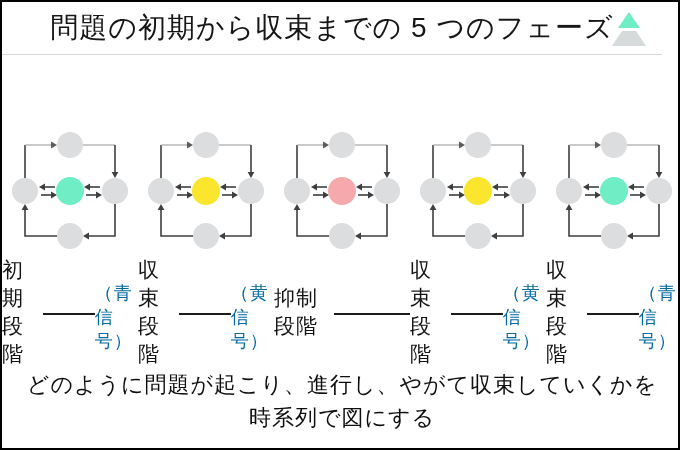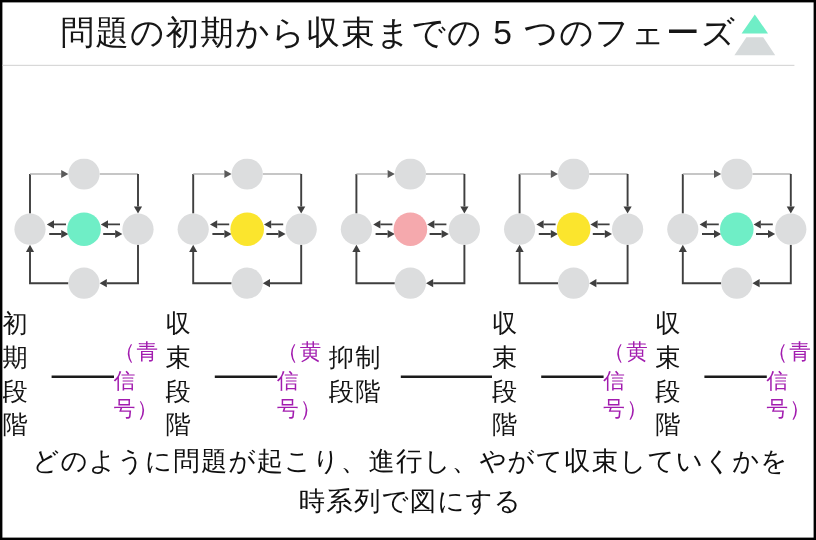--- a/index.html
+++ b/index.html
@@ -24,21 +24,21 @@
   .ln-light{stroke:#b3b3b3;stroke-width:1.4;fill:none;}
   .hd{fill:#3f3f3f;stroke:none;}
   .hd-mid{fill:#5a5a5a;stroke:none;}
   
   .stages{position:absolute;top:250px;left:0;width:680px;display:flex;}
   .stage-col{width:136px;display:flex;flex-direction:row;align-items:center;}
   .stage-label{font-size:21px;margin-top:4px;letter-spacing:1px;color:#141414;}
   .tl-arrow{margin-top:7px;display:block;}
   .tl-arrow line{stroke:#1b1b1b;stroke-width:2;}
   .tl-arrow polygon{fill:#1b1b1b;}
-  .signal-label{font-size:18px;margin-top:13px;letter-spacing:1px;color:#a21caf;}
+  .signal-label{font-size:18px;margin-top:13px;letter-spacing:1px;color:#0369a1;}
   
   .caption{
     position:absolute;top:366px;left:0;width:680px;
     text-align:center;font-size:22px;line-height:33px;color:#0f0f0f;
     letter-spacing:1px;
   }
 </style>
 </head>
 <body>
 

